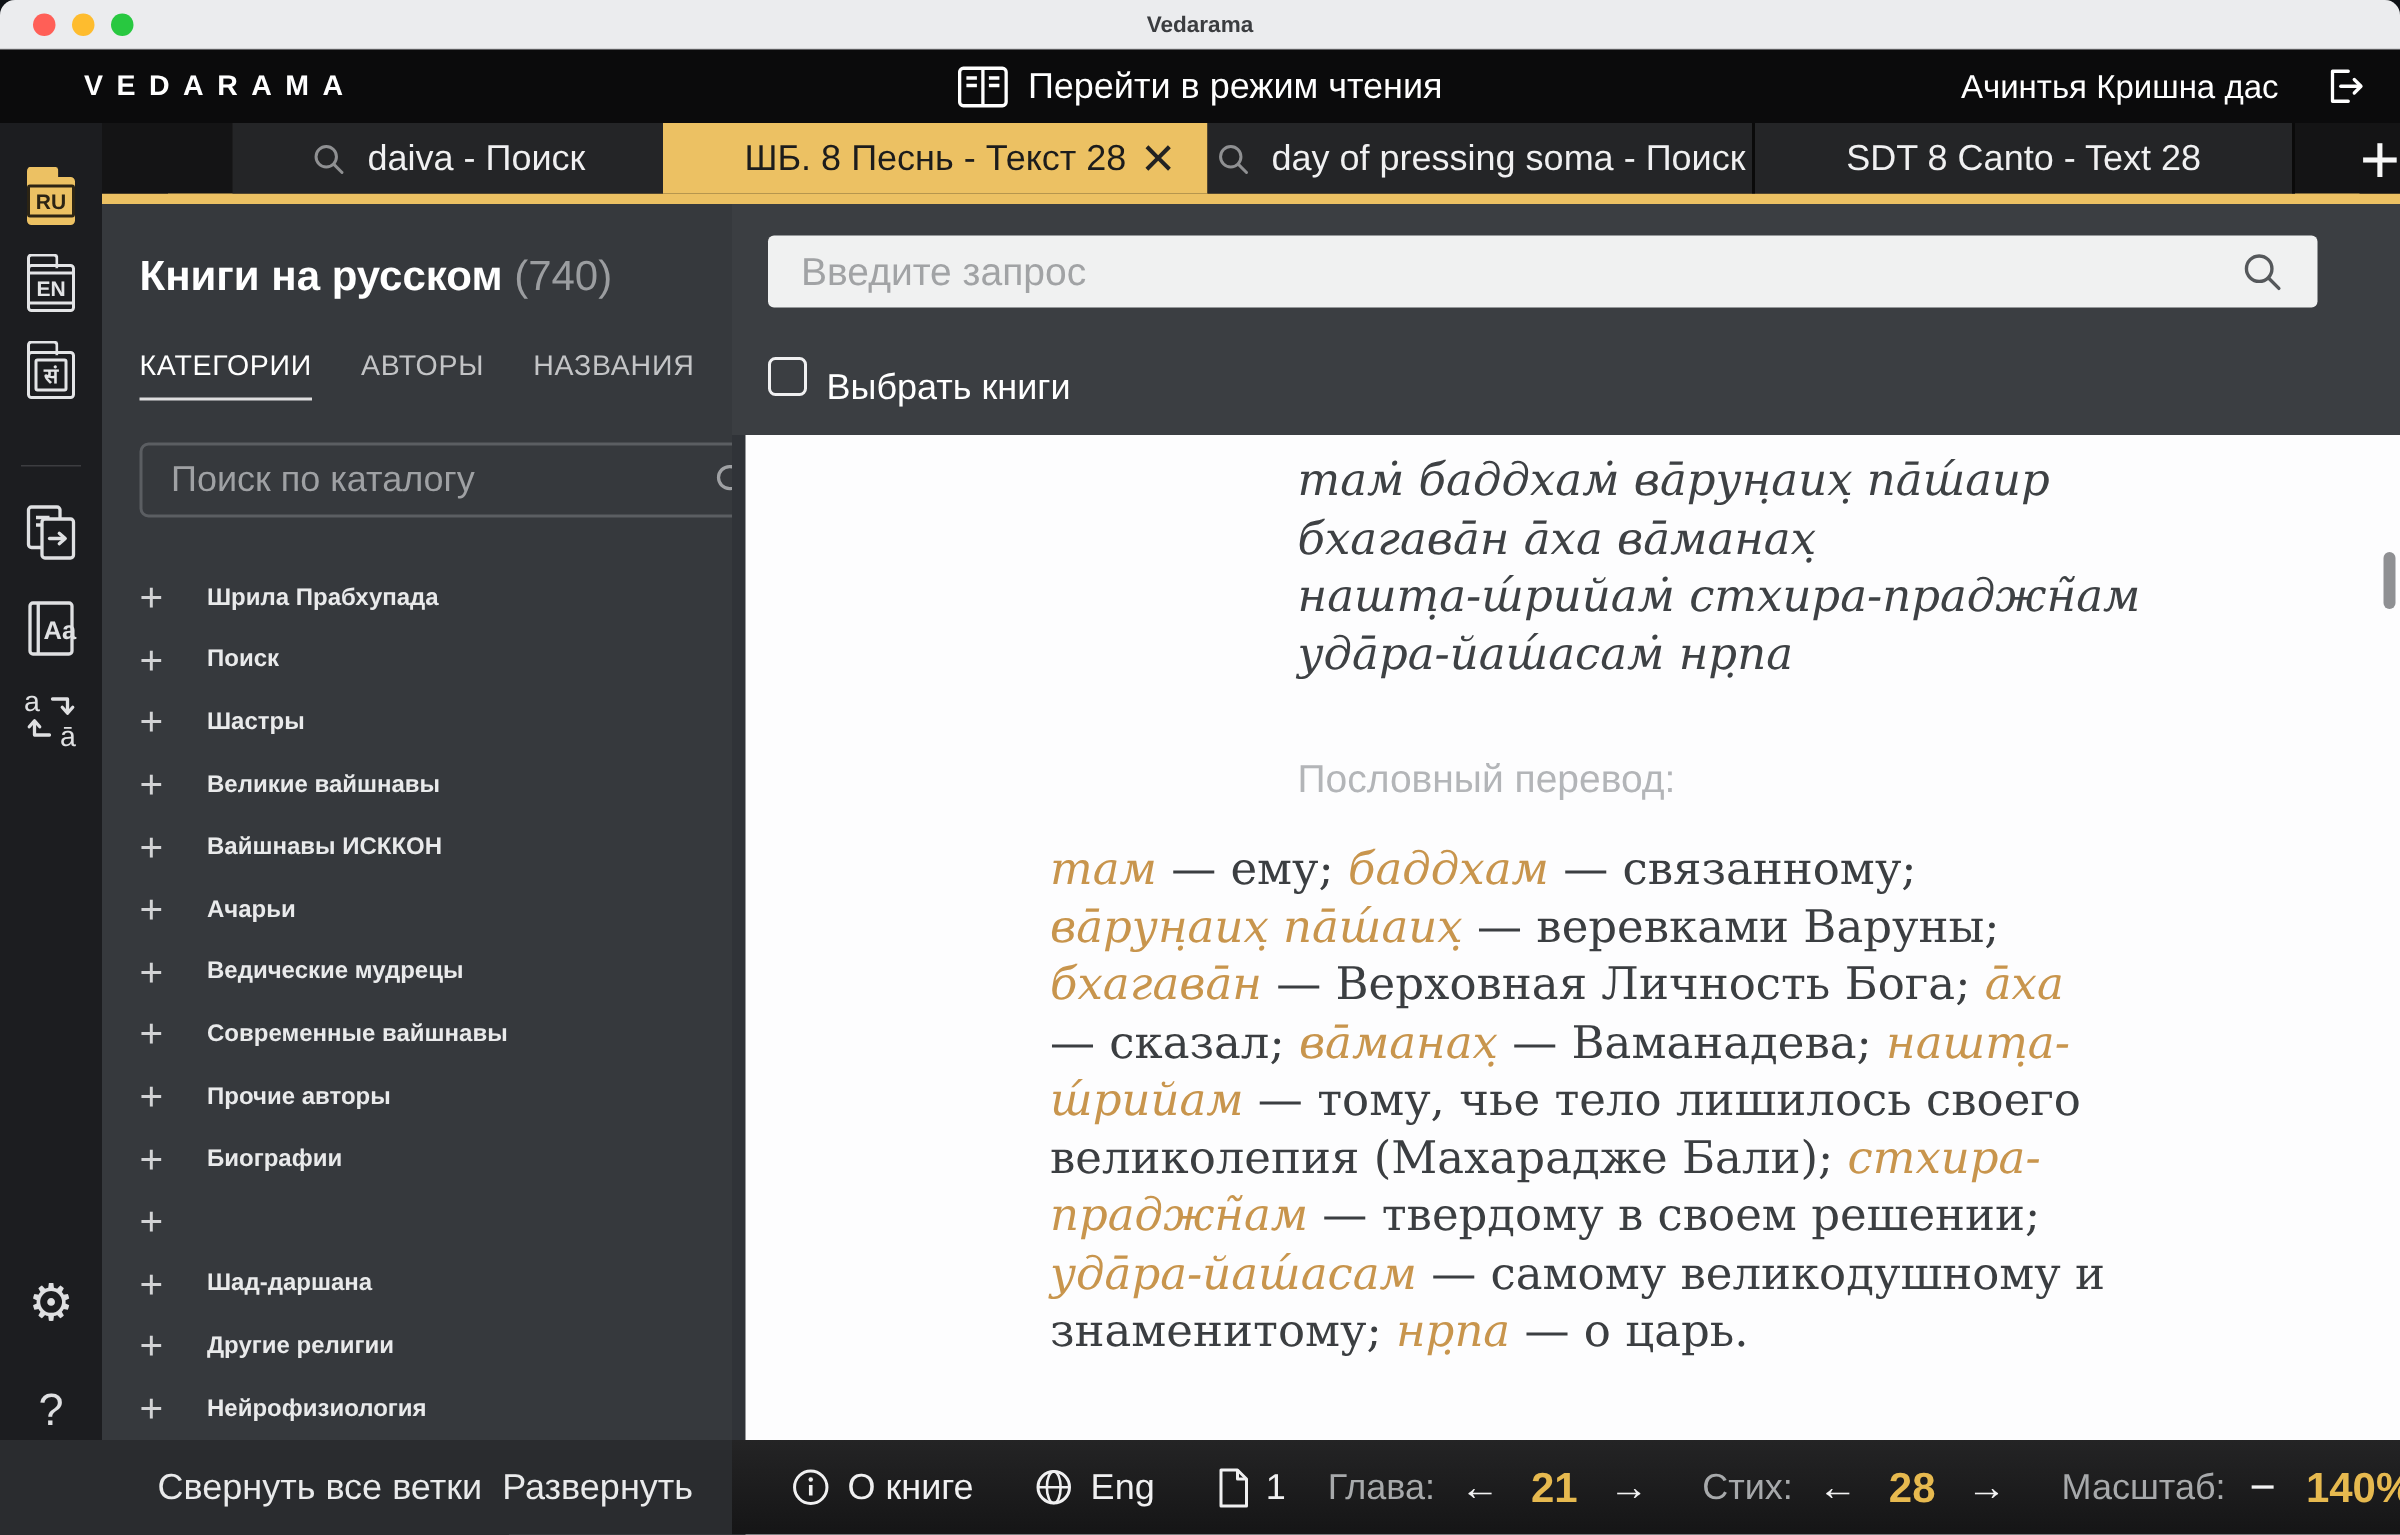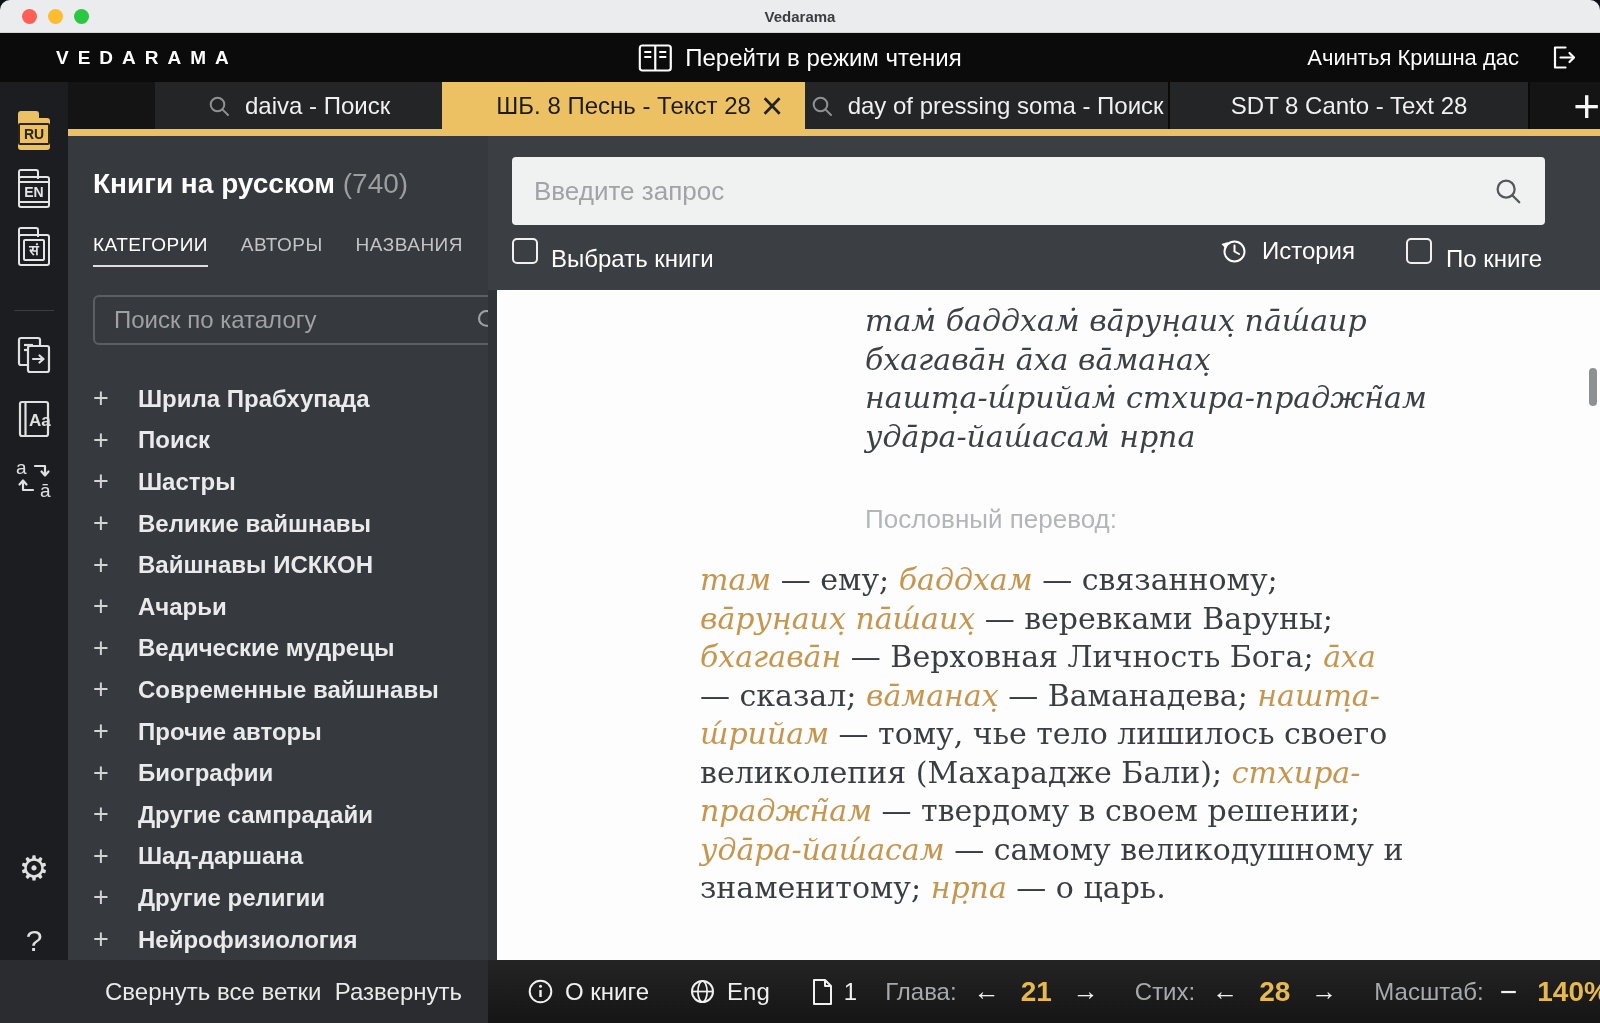--- a/index.html
+++ b/index.html
@@ -48,29 +48,29 @@
   .lib-title .count { color:#9b9da0; font-weight:400; }
   .lib-tabs { margin-top:34px; width:370px; display:flex; justify-content:space-between; font-size:19px; letter-spacing:.5px; }
   .lib-tab { color:#c3c4c6; padding-bottom:9px; }
   .lib-tab.active { color:#fff; border-bottom:2px solid #dededf; }
   .lib-search { margin-top:28px; width:426px; height:50px; border:2px solid #5b5e62; border-radius:6px; display:flex; align-items:center; padding:0 16px 0 19px; }
   .lib-search input { flex:1; background:transparent; border:none; outline:none; font-size:24px; color:#e8e9ea; font-family:"Liberation Sans", sans-serif; min-width:0; }
   .lib-search input::placeholder { color:#9fa1a4; }
   .cat-list { margin-top:33px; }
   .cat-item { height:41.6px; display:flex; align-items:center; }
   .cat-item .plus { width:31px; font-size:27px; font-weight:300; color:#d2d3d5; }
-  .cat-item .cat-label { font-size:24px; font-weight:700; color:#e9eaeb; margin-left:14px; white-space:nowrap; }
+  .cat-item .cat-label { font-size:16px; font-weight:700; color:#e9eaeb; margin-left:14px; white-space:nowrap; }
 
   
   .panel-footer { position:absolute; left:0; top:960px; width:488px; height:63px; background:#2a2c2f; z-index:6; display:flex; align-items:center; justify-content:space-between; padding:0 26px 0 105px; }
   .panel-footer .pf-btn { font-size:24px; color:#e9eaeb; white-space:nowrap; }
 
   
   .toolbar { position:absolute; left:488px; top:136px; width:1112px; height:154px; background:#3b3e42; }
-  .main-search { position:absolute; left:24px; top:21px; right:55px; height:68px; background:#f0f1f1; border-radius:4px; display:flex; align-items:center; padding:0 22px; }
+  .main-search { position:absolute; left:24px; top:21px; right:55px; height:48px; background:#f0f1f1; border-radius:4px; display:flex; align-items:center; padding:0 22px; }
   .main-search input { flex:1; border:none; outline:none; background:transparent; font-size:26px; color:#44474a; font-family:"Liberation Sans", sans-serif; }
   .main-search input::placeholder { color:#a1a3a5; }
   .toolbar-row { position:absolute; left:24px; right:58px; top:98px; height:34px; display:flex; align-items:center; }
   .chk { width:26px; height:26px; border:2.5px solid #f0f0f1; border-radius:5px; flex:0 0 auto; }
   .chk-label { font-size:24px; color:#fff; margin-left:13px; white-space:nowrap;margin-top:16px; }
   .toolbar-right { margin-left:auto; display:flex; align-items:center; gap:14px; }
   .history-label { font-size:24px; color:#fff; }
   .gap36 { width:23px; }
 
   
@@ -275,21 +275,20 @@
         <div class="cat-item">
           <span class="plus">+</span>
           <span class="cat-label">Прочие авторы</span>
         </div>
         <div class="cat-item">
           <span class="plus">+</span>
           <span class="cat-label">Биографии</span>
         </div>
         <div class="cat-item">
           <span class="plus">+</span>
-          <span class="cat-label">Другие сампрадайи</span>
         </div>
         <div class="cat-item">
           <span class="plus">+</span>
           <span class="cat-label">Шад-даршана</span>
         </div>
         <div class="cat-item">
           <span class="plus">+</span>
           <span class="cat-label">Другие религии</span>
         </div>
         <div class="cat-item">
@@ -310,33 +309,20 @@
       <span>
         <svg width="30" height="30" viewBox="0 0 24 24" fill="none" stroke="#55585b" stroke-width="1.8" stroke-linecap="round">
           <circle cx="10.5" cy="10.5" r="6.8"></circle>
             <line x1="15.6" y1="15.6" x2="21" y2="21"></line>
         </svg>
       </span>
     </div>
     <div class="toolbar-row">
       <span class="chk"></span>
       <span class="chk-label">Выбрать книги</span>
-      <div class="toolbar-right">
-        <span>
-          <svg width="28" height="28" viewBox="0 0 28 28" fill="none" stroke="#ffffff" stroke-width="2" stroke-linecap="round">
-            <circle cx="14.5" cy="14.5" r="10"></circle>
-            <path d="M14.5 8.5 V14.5 L19 17"></path>
-            <polygon points="1.5,7 8,5 6,12" fill="#ffffff" stroke="none"></polygon>
-          </svg>
-        </span>
-        <span class="history-label">История</span>
-        <span class="gap36"></span>
-        <span class="chk"></span>
-        <span class="chk-label" style="margin-left:0;">По книге</span>
-      </div>
     </div>
   </div>
 
   <div class="divider-strip"></div>
   <div class="pane">
     <div class="reading">
       <div class="verse" id="verse">
           <div>там̇ баддхам̇ ва̄рун̣аих̣ па̄ш́аир</div>
           <div>бхагава̄н а̄ха ва̄манах̣</div>
           <div>нашт̣а-ш́рийам̇ стхира-праджн̃ам</div>

